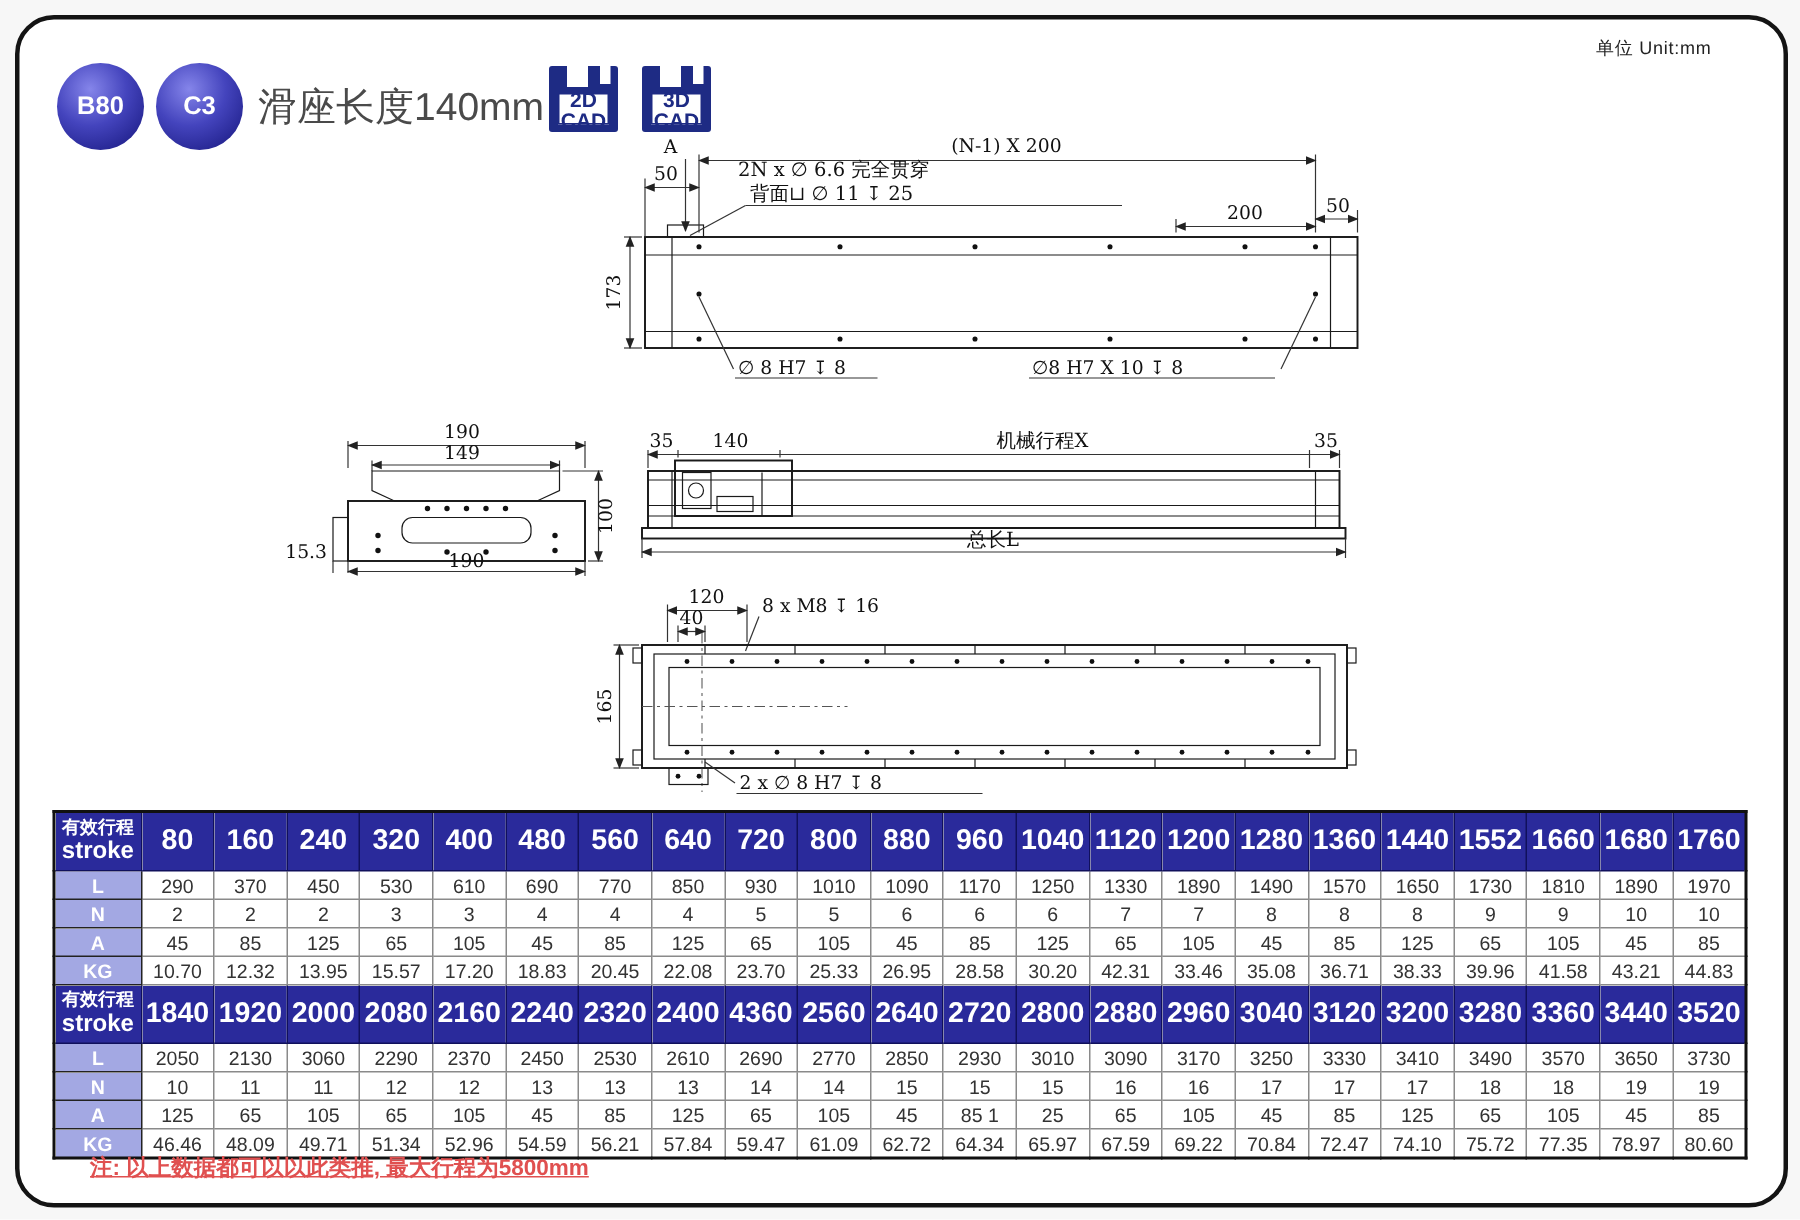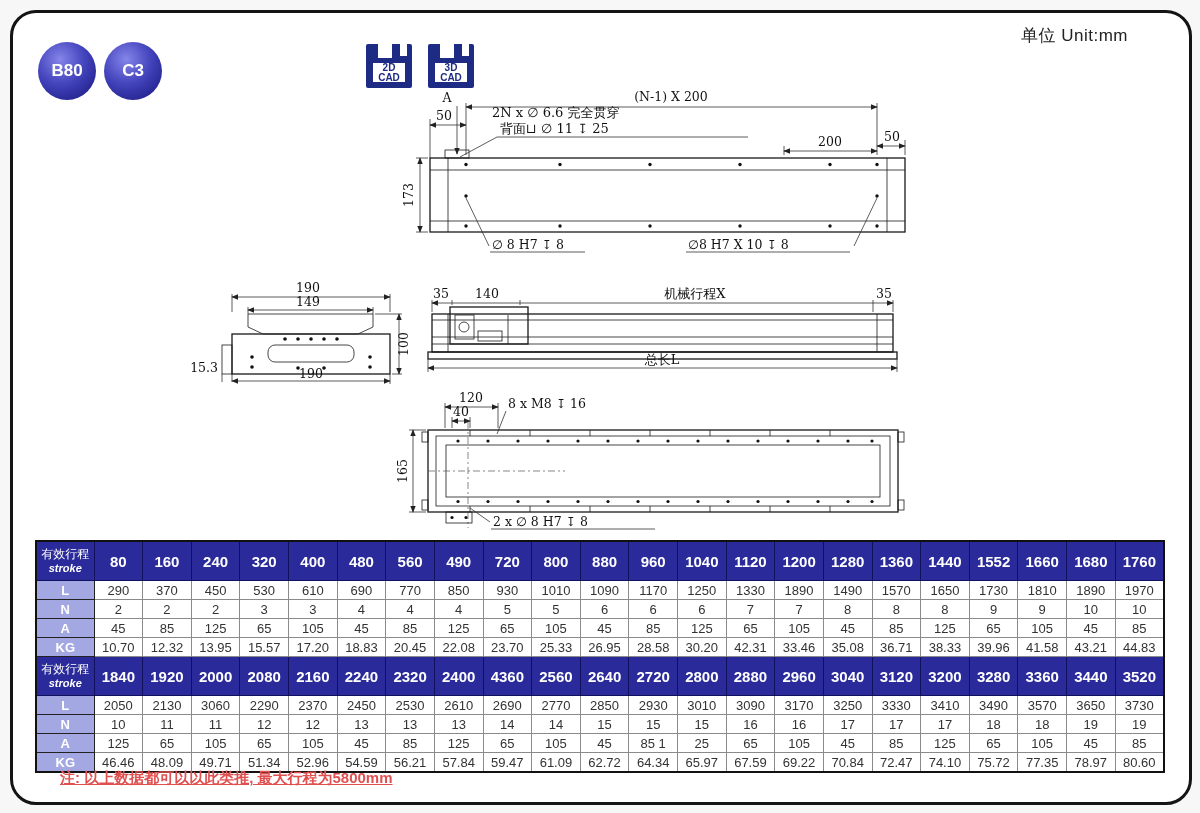--- a/index.html
+++ b/index.html
@@ -1,59 +1,60 @@
 <!DOCTYPE html>
 <html><head>
 <meta charset="utf-8">
 <style>
   html,body{margin:0;padding:0;}
   body{width:1200px;height:813px;background:#f7f7f7;font-family:"Liberation Sans",sans-serif;position:relative;overflow:hidden;}
   .frame{position:absolute;left:10px;top:10px;width:1176px;height:789px;background:#ffffff;border:3px solid #141414;border-radius:26px;}
-  .unit-label{position:absolute;top:24px;right:72px;font-size:17px;color:#222;letter-spacing:.5px;}
+  .unit-label{position:absolute;top:24px;right:59px;font-size:12px;color:#222;letter-spacing:.5px;}
   .badges{position:absolute;left:38px;top:42px;display:flex;align-items:center;}
   .badge{width:58px;height:58px;border-radius:50%;display:flex;align-items:center;justify-content:center;
          color:#fff;font-weight:700;font-size:17px;
          background:radial-gradient(circle at 38% 30%, #8585ea 0%, #4444bd 45%, #14147a 100%);}
   .badge + .badge{margin-left:8px;}
   .subtitle{margin-left:10px;font-size:26px;color:#4a4a4a;}
   .cadrow{position:absolute;left:366px;top:44px;display:flex;gap:16px;}
   .cad{width:46px;height:44px;background:#1e2b84;position:relative;border-radius:2px;cursor:pointer;}
   .cad .notch1{position:absolute;left:12px;top:0;width:14px;height:14px;background:#fff;}
   .cad .notch2{position:absolute;right:5px;top:0;width:7px;height:12px;background:#fff;}
   .cad .label{position:absolute;left:6px;right:6px;top:18px;bottom:5px;background:#fff;border:1px solid #1e2b84;
               display:flex;flex-direction:column;align-items:center;justify-content:center;line-height:1;}
-  .cad .label span{color:#1e2b84;font-size:10px;font-weight:700;}
+  .cad .label span{color:#1e2b84;font-size:14px;font-weight:700;}
   svg.drawings{position:absolute;left:0;top:0;width:1200px;height:813px;pointer-events:none;}
   .bl{stroke:#1a1a1a;stroke-width:1.3;fill:none;}
   .tl{stroke:#1a1a1a;stroke-width:0.8;fill:none;}
   .dl{stroke:#333;stroke-width:0.8;fill:none;}
   .cl{stroke:#555;stroke-width:0.7;fill:none;stroke-dasharray:7 3 2 3;}
   .dot{fill:#111;}
   text.dim{font-family:"DejaVu Serif",serif;font-size:12.5px;fill:#111;}
   text.dimzh{font-family:"DejaVu Serif",serif;font-size:13px;fill:#111;}
   table.spec{position:absolute;left:35px;top:540px;width:1130px;border-collapse:collapse;table-layout:fixed;border:2px solid #111;}
   .spec th,.spec td{text-align:center;vertical-align:middle;padding:0;overflow:hidden;white-space:nowrap;}
-  .spec .hc{background:#2a2a9b;color:#fff;font-weight:700;font-size:15px;height:38px;border:1px solid #10105c;}
+  .spec .hc{background:#2a2a9b;color:#fff;font-weight:700;font-size:19px;height:38px;border:1px solid #10105c;}
   .spec .rl{background:#a3a8e3;color:#fff;font-weight:700;font-size:13px;height:18px;border:1px solid #222;}
   .spec .rl-stroke{background:#2a2a9b;color:#fff;border:1px solid #10105c;height:38px;}
-  .spec .rl-stroke .zh{font-size:12px;font-weight:400;line-height:1.15;}
-  .spec .rl-stroke .en{font-size:11px;font-weight:700;line-height:1.15;font-style:italic;}
+  .spec .rl-stroke .zh{font-size:12px;font-weight:700;line-height:1.15;}
+  .spec .rl-stroke .en{font-size:16px;font-weight:700;line-height:1.15;}
   .spec td.dc{background:#fff;color:#333;font-size:13px;height:18px;border:1px solid #8a8a8a;}
   .note{position:absolute;left:60px;top:769px;color:#e05050;font-size:15px;font-weight:700;text-decoration:underline;}
 </style>
 </head>
 <body>
 
 <div class="frame"></div>
 
 <div class="unit-label">单位 Unit:mm</div>
 
 <div class="badges">
   <div class="badge">B80</div>
   <div class="badge">C3</div>
+  <div class="subtitle">滑座长度140mm</div>
 </div>
 
 <div class="cadrow">
   <div class="cad">
     <div class="notch1"></div>
     <div class="notch2"></div>
     <div class="label">
       <span>2D</span>
       <span>CAD</span>
     </div>
@@ -283,21 +284,21 @@
         <div class="zh">有效行程</div>
         <div class="en">stroke</div>
       </th>
     <td class="hc">80</td>
         <td class="hc">160</td>
         <td class="hc">240</td>
         <td class="hc">320</td>
         <td class="hc">400</td>
         <td class="hc">480</td>
         <td class="hc">560</td>
-        <td class="hc">490</td>
+        <td class="hc">640</td>
         <td class="hc">720</td>
         <td class="hc">800</td>
         <td class="hc">880</td>
         <td class="hc">960</td>
         <td class="hc">1040</td>
         <td class="hc">1120</td>
         <td class="hc">1200</td>
         <td class="hc">1280</td>
         <td class="hc">1360</td>
         <td class="hc">1440</td>

